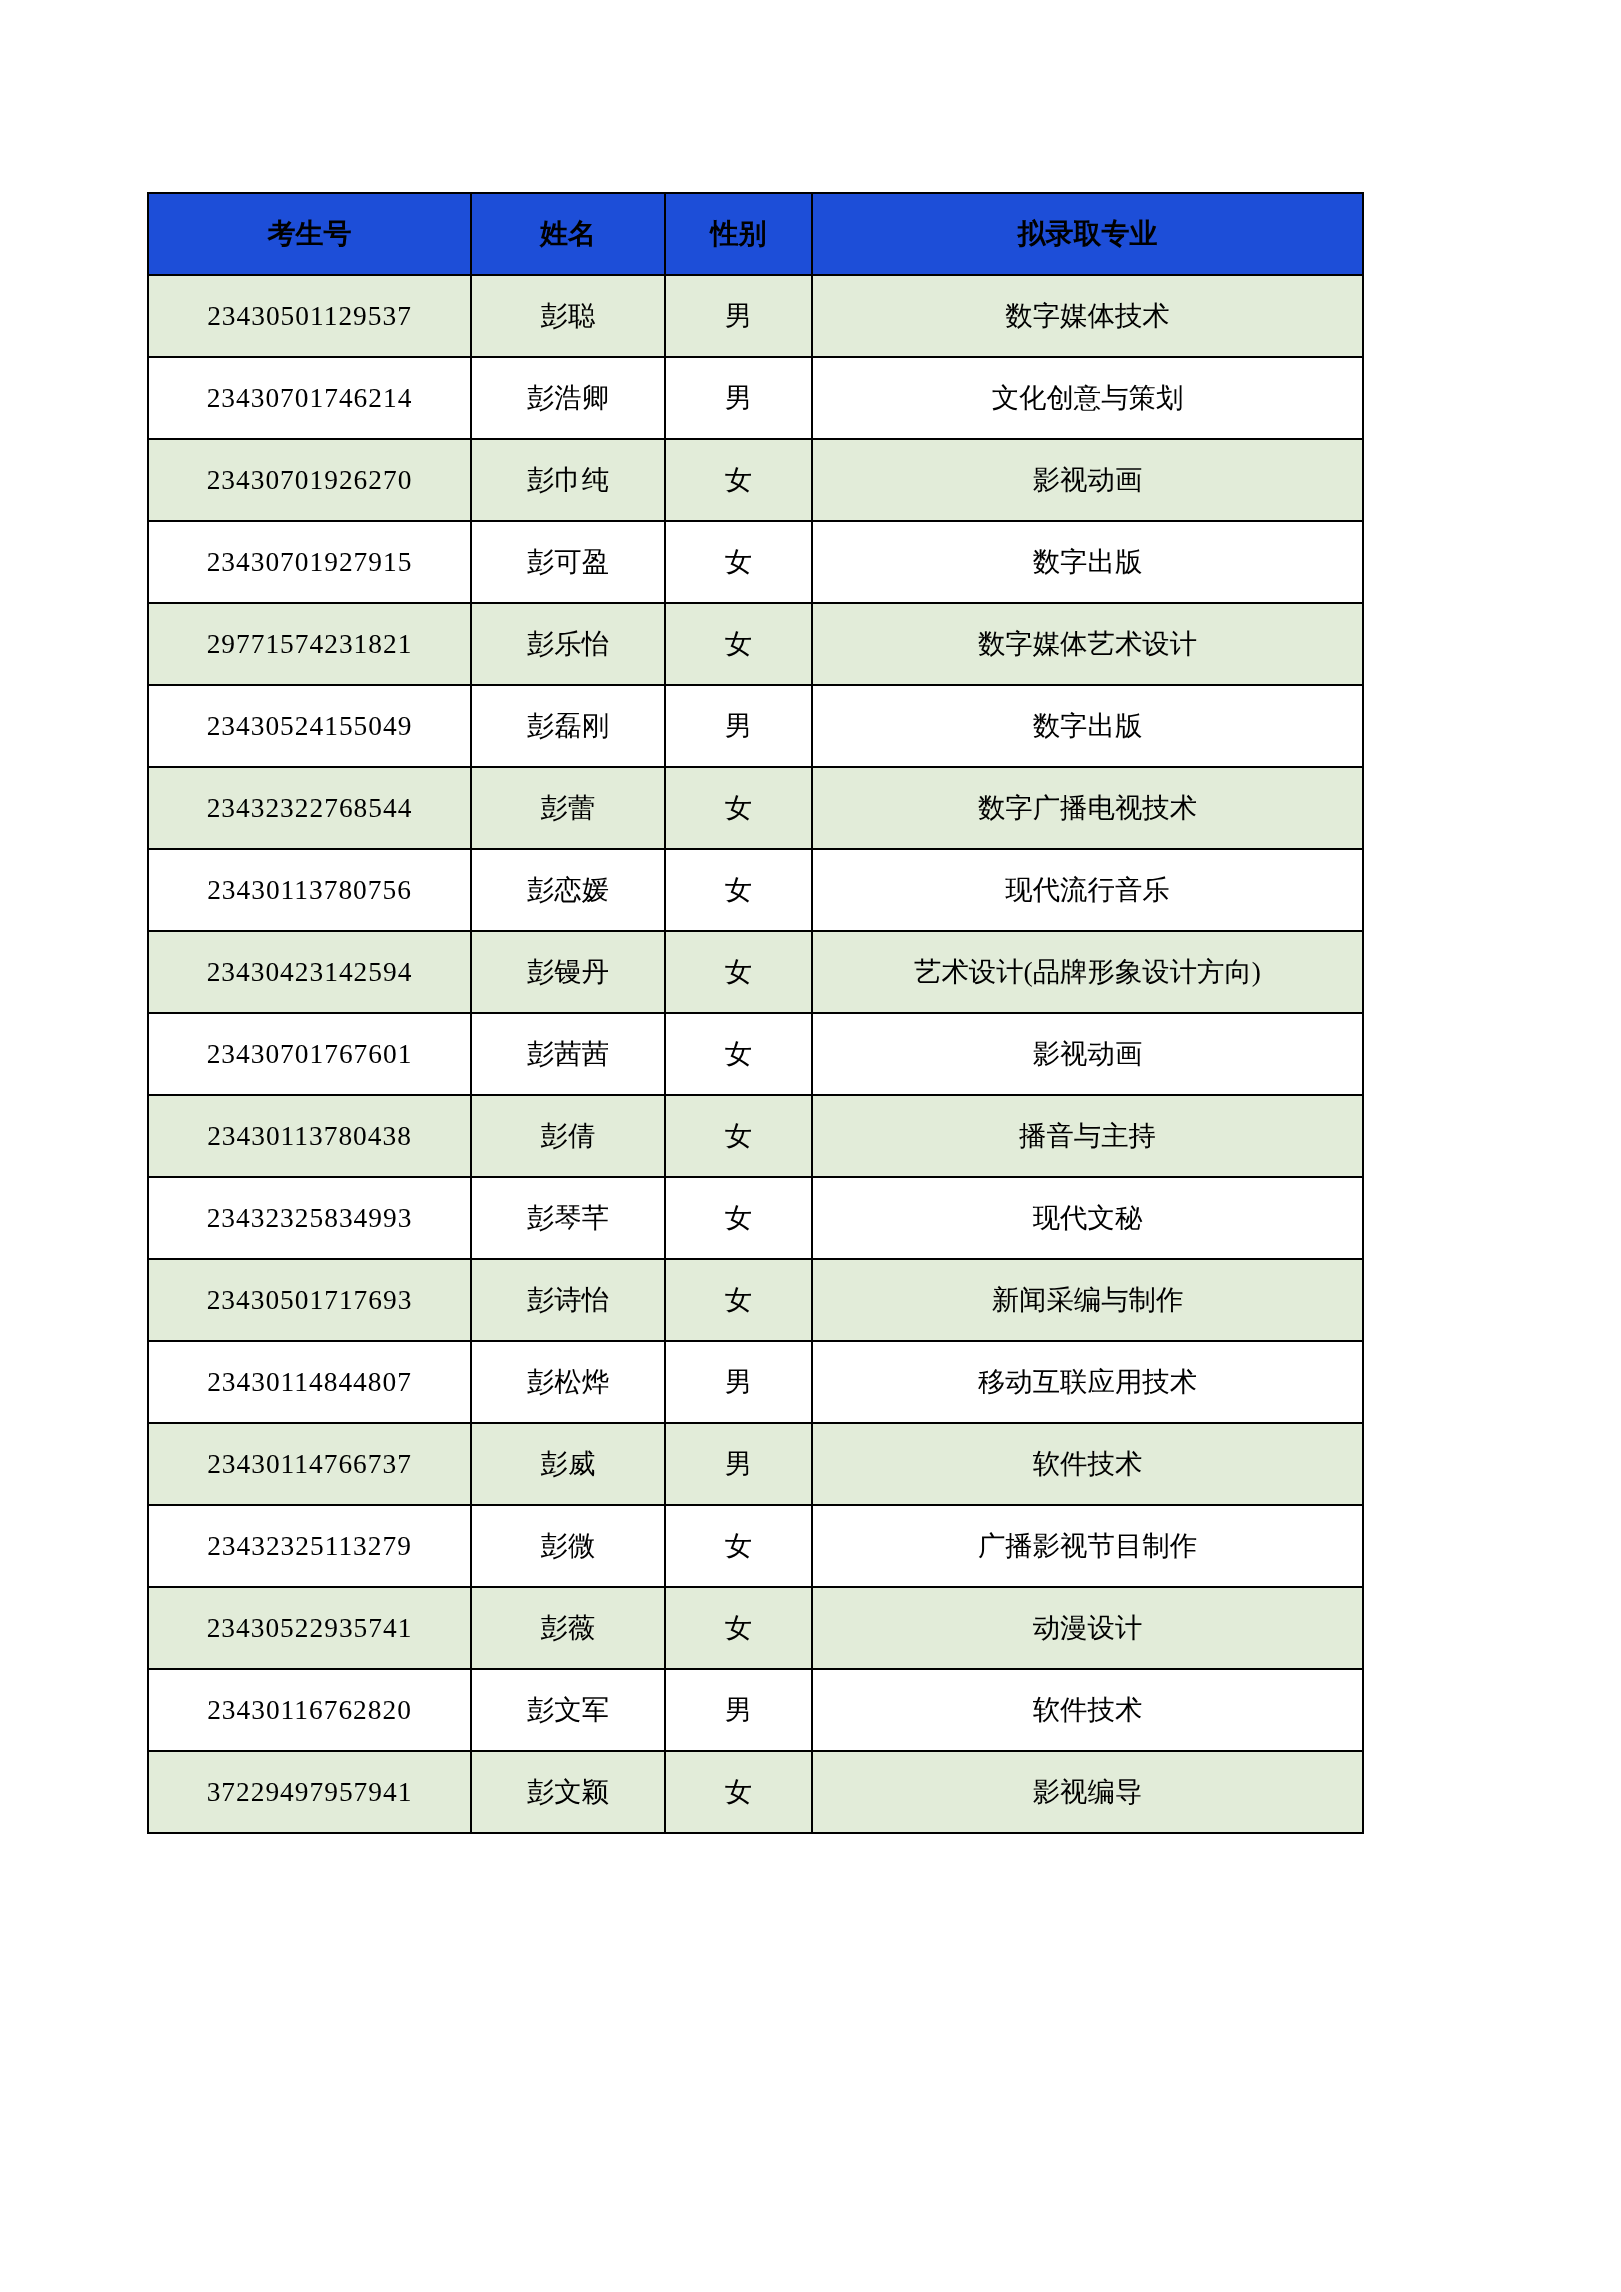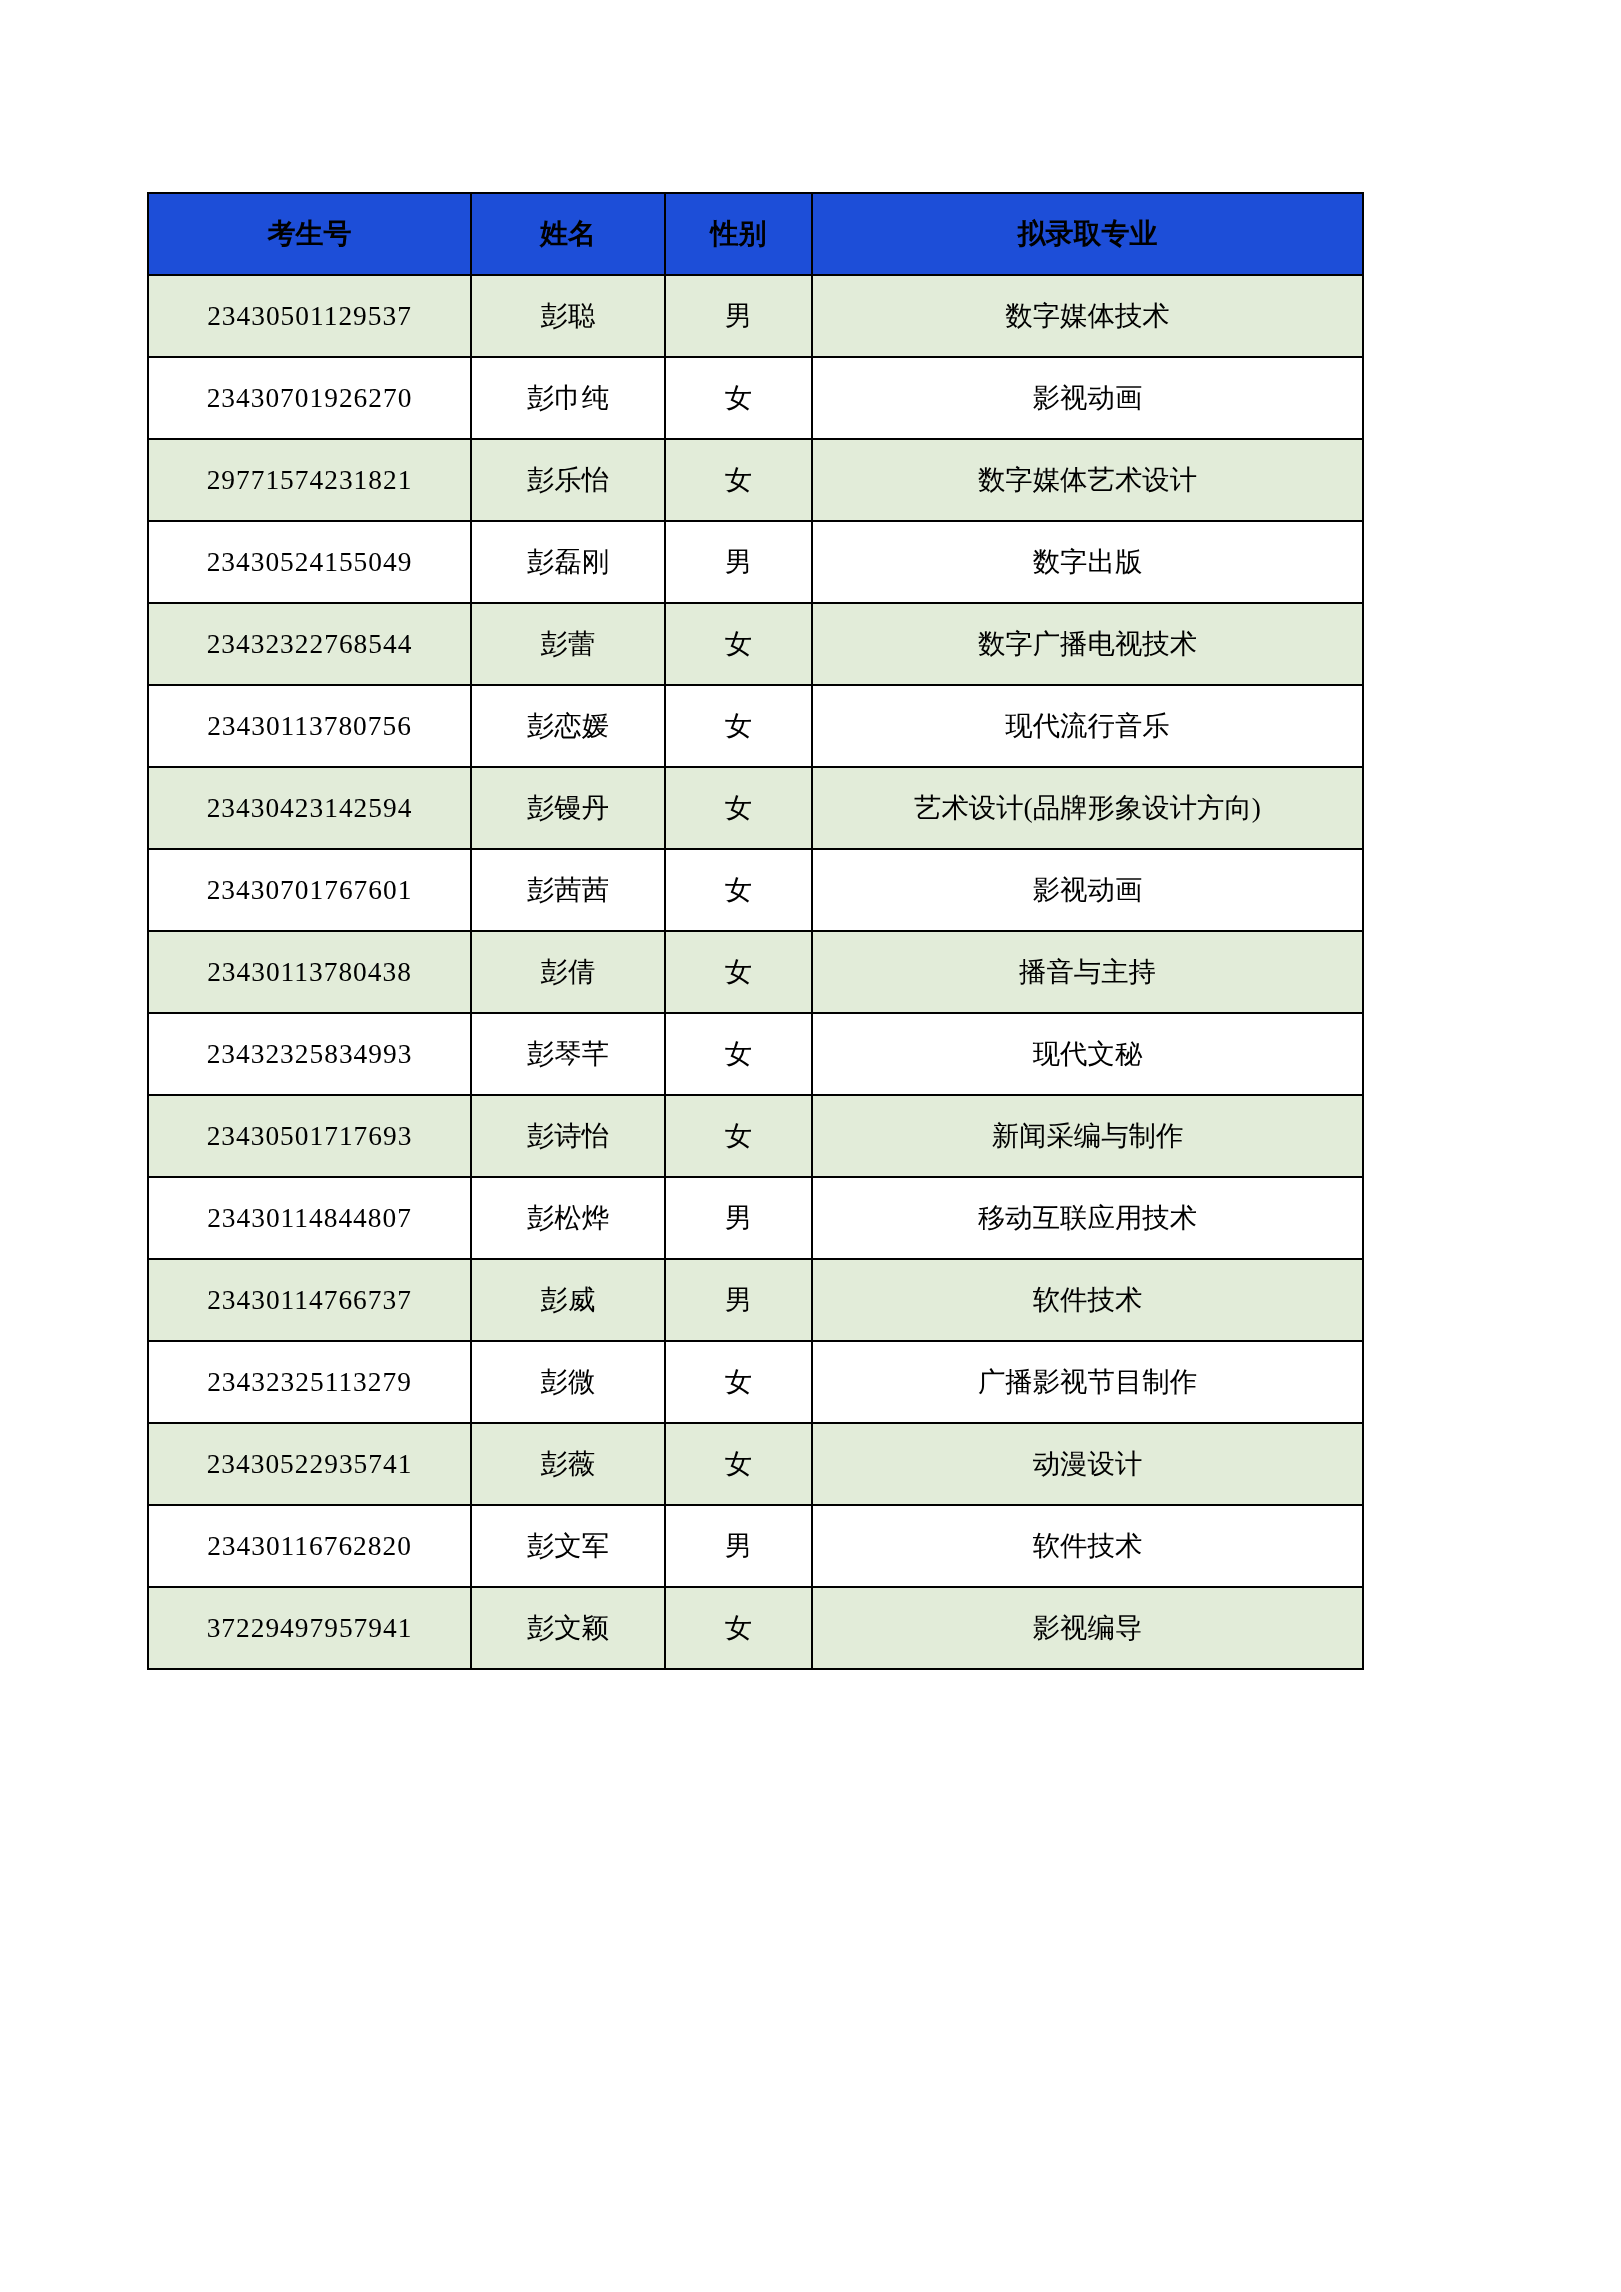--- a/index.html
+++ b/index.html
@@ -76,24 +76,36 @@
     </tr>
   </thead>
   <tbody data-name="table-body">
       <tr data-name="table-row">
         <td data-name="cell-candidate-id">23430501129537</td>
         <td data-name="cell-name">彭聪</td>
         <td data-name="cell-gender">男</td>
         <td data-name="cell-major">数字媒体技术</td>
       </tr>
       <tr data-name="table-row">
+        <td data-name="cell-candidate-id">23430701746214</td>
+        <td data-name="cell-name">彭浩卿</td>
+        <td data-name="cell-gender">男</td>
+        <td data-name="cell-major">文化创意与策划</td>
+      </tr>
+      <tr data-name="table-row">
         <td data-name="cell-candidate-id">23430701926270</td>
         <td data-name="cell-name">彭巾纯</td>
         <td data-name="cell-gender">女</td>
         <td data-name="cell-major">影视动画</td>
+      </tr>
+      <tr data-name="table-row">
+        <td data-name="cell-candidate-id">23430701927915</td>
+        <td data-name="cell-name">彭可盈</td>
+        <td data-name="cell-gender">女</td>
+        <td data-name="cell-major">数字出版</td>
       </tr>
       <tr data-name="table-row">
         <td data-name="cell-candidate-id">29771574231821</td>
         <td data-name="cell-name">彭乐怡</td>
         <td data-name="cell-gender">女</td>
         <td data-name="cell-major">数字媒体艺术设计</td>
       </tr>
       <tr data-name="table-row">
         <td data-name="cell-candidate-id">23430524155049</td>
         <td data-name="cell-name">彭磊刚</td>

